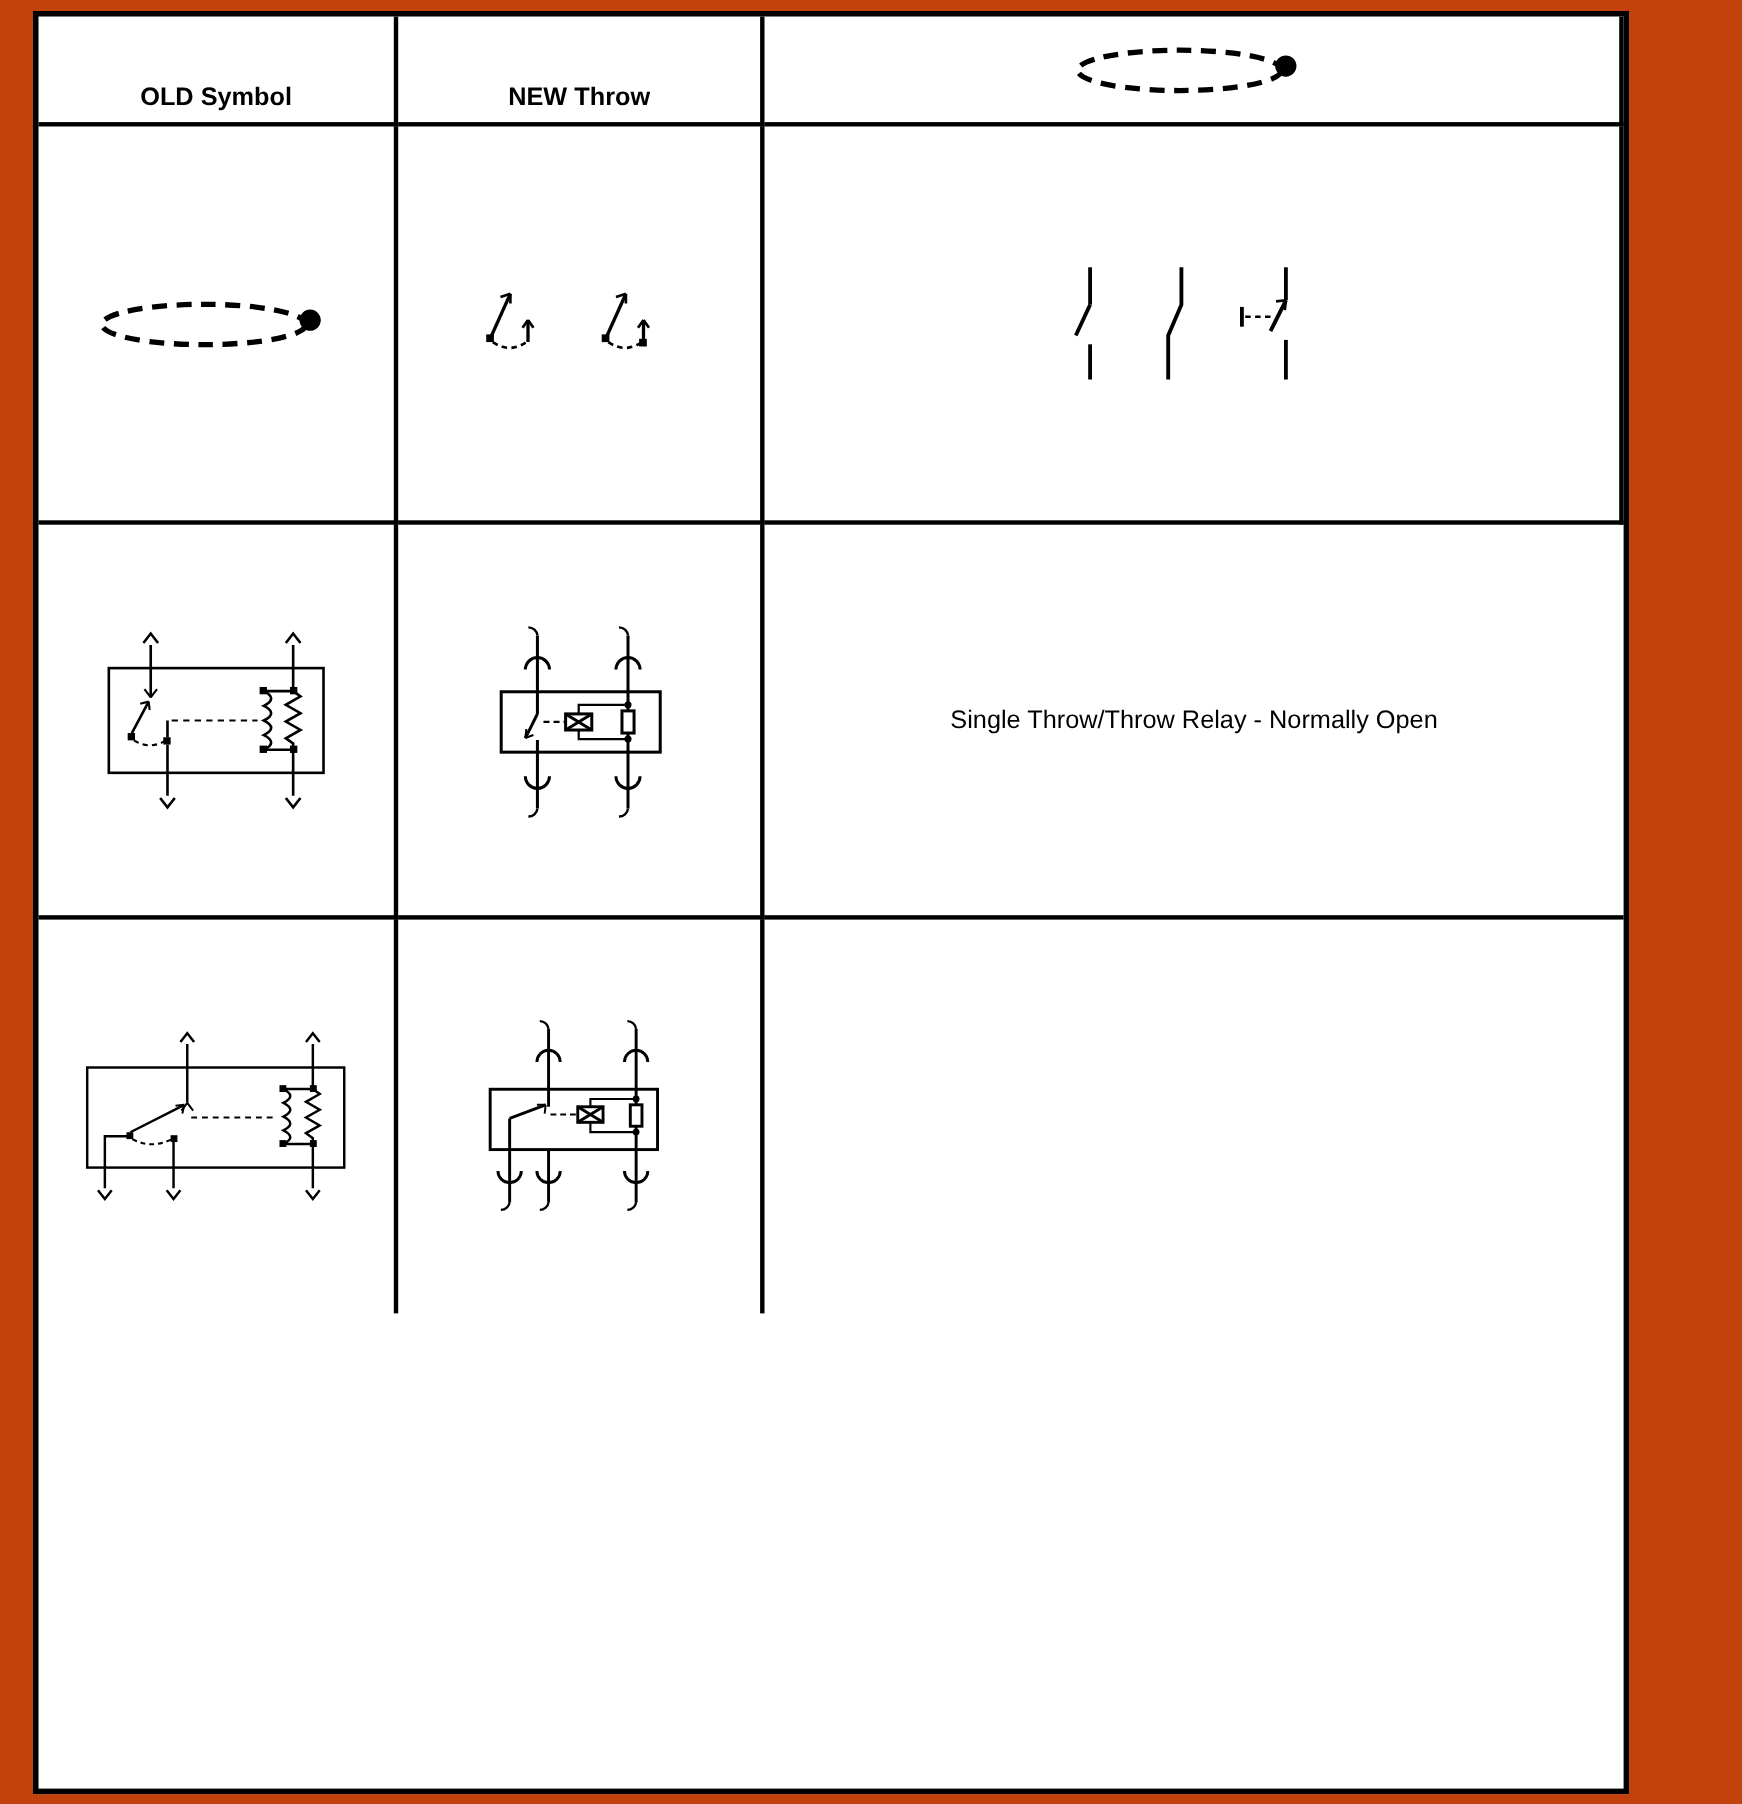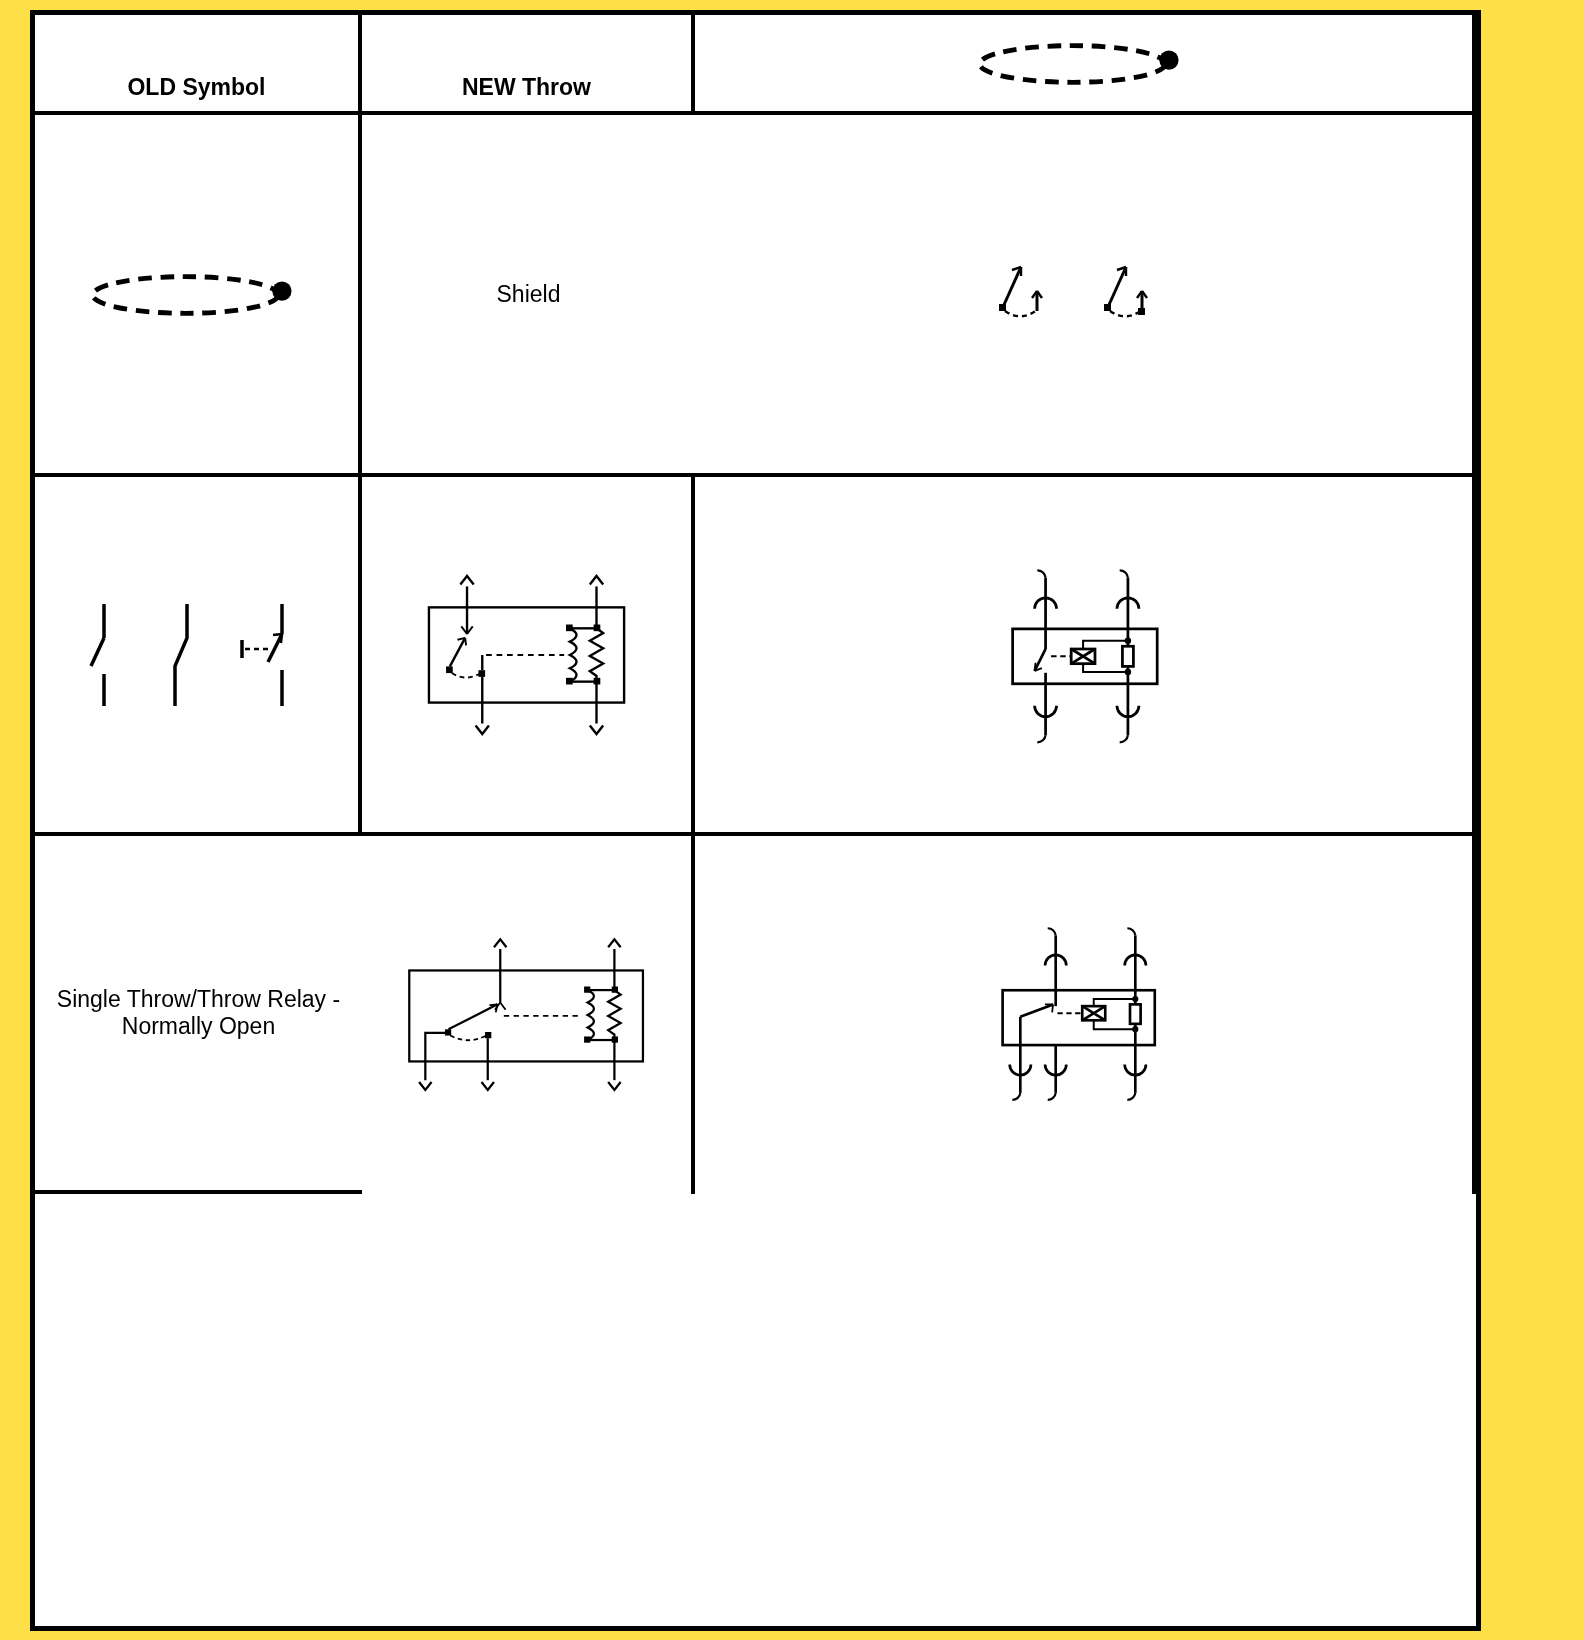--- a/index.html
+++ b/index.html
@@ -2,21 +2,21 @@
 <html><head>
 <meta charset="utf-8">
 <style>
   * { margin: 0; padding: 0; box-sizing: border-box; }
   html, body { background: #ffffff; }
   body { font-family: "Liberation Sans", sans-serif; color: #000; }
   .page {
     position: relative;
     width: 1584px;
     height: 1640px;
-    background: #fde047;
+    background: #c2410c;
   }
   .symbol-table {
     position: absolute;
     left: 30px;
     top: 10px;
     width: 1451px;
     height: 1621px;
     border: 5px solid #000;
     display: grid;
     grid-template-columns: 327px 333px 1fr;
@@ -62,23 +62,20 @@
       <svg viewBox="0 0 230 60" width="222" height="58">
         <ellipse cx="103" cy="31" rx="96" ry="19" fill="none" stroke="#000" stroke-width="5" stroke-dasharray="14 9"></ellipse>
         <circle cx="203" cy="27" r="10" fill="#000"></circle>
       </svg>
     </div>
     <div class="cell col2 rowline">
       <svg viewBox="0 0 230 60" width="222" height="58">
         <ellipse cx="103" cy="31" rx="96" ry="19" fill="none" stroke="#000" stroke-width="5" stroke-dasharray="14 9"></ellipse>
         <circle cx="203" cy="27" r="10" fill="#000"></circle>
       </svg>
-    </div>
-    <div class="cell rowline">
-      <span class="desc">Shield</span>
     </div>
 
     <div class="cell col1 rowline">
       <svg viewBox="0 0 190 95" width="190" height="95">
         <g stroke="#000" stroke-width="3" fill="none">
           <line x1="14" y1="60" x2="32" y2="20"></line>
           <path d="M32,20 l-9,3 M32,20 l0,9" stroke-width="2.4"></path>
           <path d="M16,64 Q32,75 48,63" stroke-dasharray="5 4" stroke-width="2.4"></path>
           <line x1="48" y1="44" x2="48" y2="64"></line>
           <path d="M48,44 l-5,7 M48,44 l5,7" stroke-width="2.4"></path>

